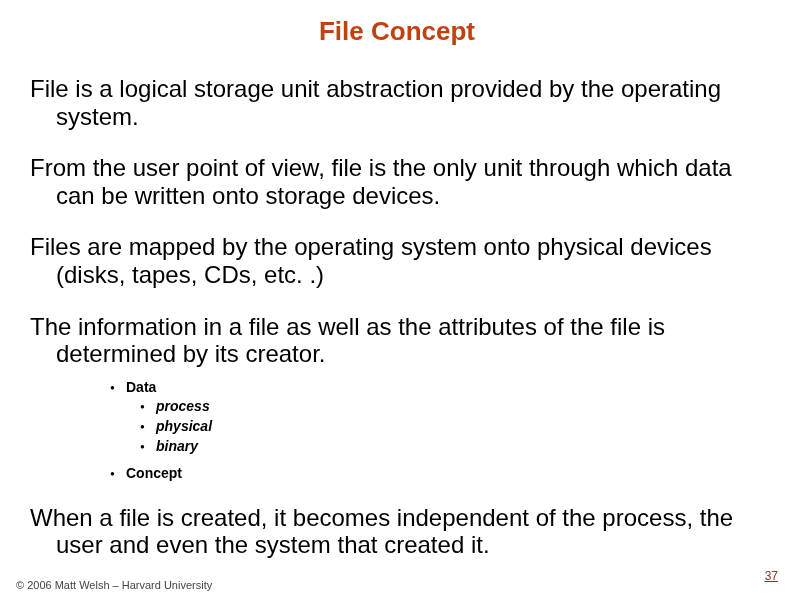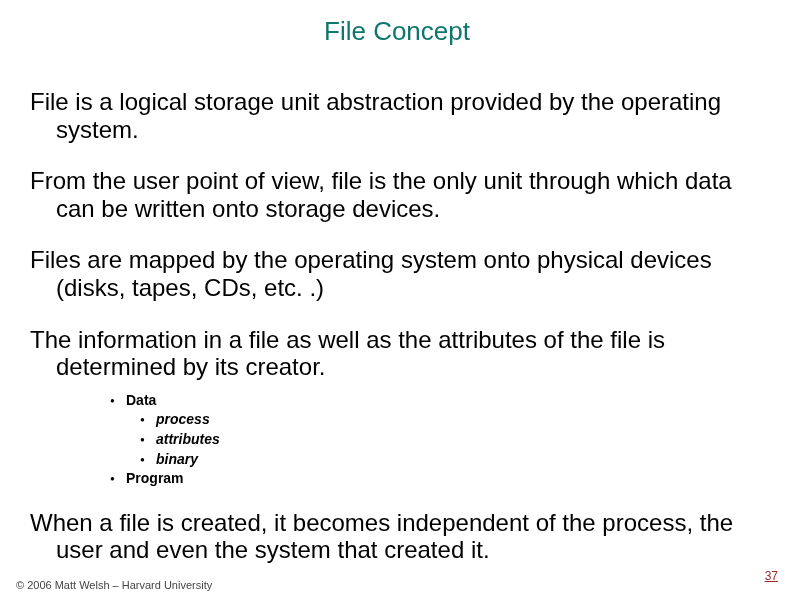--- a/index.html
+++ b/index.html
@@ -12,44 +12,45 @@
     color: #000000;
   }
   .slide {
     width: 100%;
     height: 100%;
     padding: 10px 30px 0 30px;
     position: relative;
   }
   .title {
     text-align: center;
-    color: #0f766e;
+    color: #c2410c;
     font-size: 26px;
-    font-weight: normal;
-    margin-bottom: 41px;
+    font-weight: bold;
+    margin-bottom: 28px;
     margin-top: 6px;
   }
   .para {
     font-size: 24px;
     line-height: 1.15;
     margin-bottom: 24px;
     padding-left: 26px;
     text-indent: -26px;
   }
   .bullets {
     margin-left: 80px;
     margin-top: -14px;
     margin-bottom: 20px;
   }
   .b1 {
     font-size: 14px;
     font-weight: bold;
     line-height: 1.4;
     position: relative;
     padding-left: 16px;
+    margin-top: 8px;
   }
   .b1::before {
     content: "●";
     position: absolute;
     left: 0;
     font-size: 8px;
     top: 4px;
   }
   .b2 {
     font-size: 14px;
@@ -92,23 +93,23 @@
   <div class="title">File Concept</div>
 
   <div class="para">File is a logical storage unit abstraction provided by the operating system.</div>
   <div class="para">From the user point of view, file is the only unit through which data can be written onto storage devices.</div>
   <div class="para">Files are mapped by the operating system onto physical devices (disks, tapes, CDs, etc. .)</div>
   <div class="para">The information in a file as well as the attributes of the file is determined by its creator.</div>
 
   <div class="bullets">
     <div class="b1">Data</div>
     <div class="b2">process</div>
-    <div class="b2">attributes</div>
+    <div class="b2">physical</div>
     <div class="b2">binary</div>
-    <div class="b1">Program</div>
+    <div class="b1">Concept</div>
   </div>
 
   <div class="para">When a file is created, it becomes independent of the process, the user and even the system that created it.</div>
 
   <div class="footer-left">© 2006 Matt Welsh – Harvard University</div>
   <div class="footer-right">37</div>
 
 </div>
 
 </body></html>

